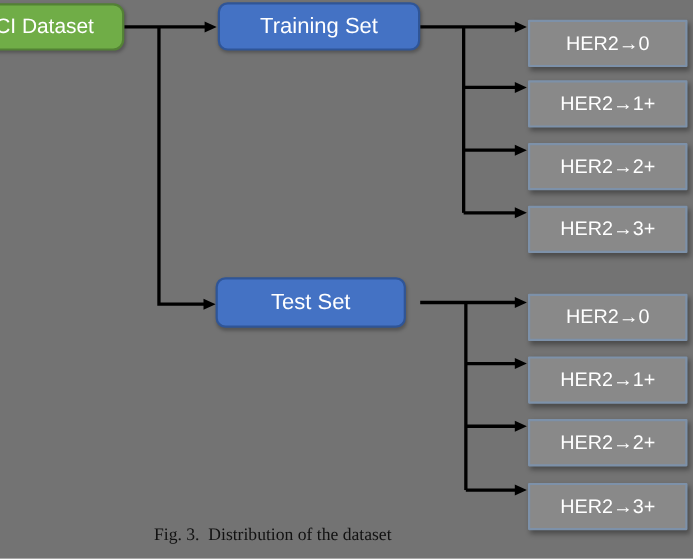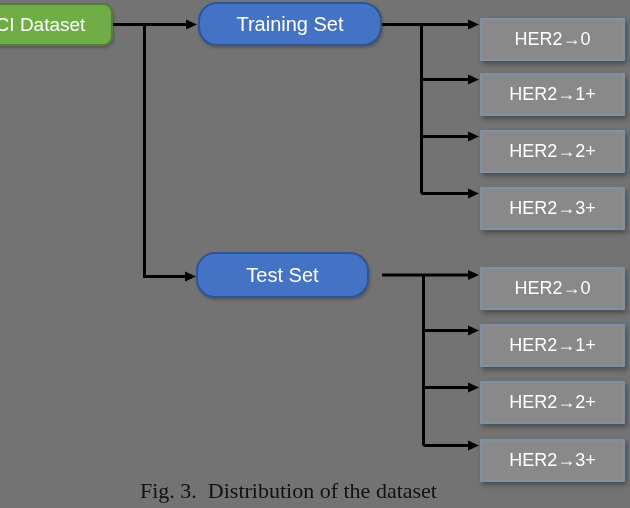--- a/index.html
+++ b/index.html
@@ -29,21 +29,21 @@
     left: -32px; top: 3px; width: 145px; height: 43px;
     background: var(--green, #70ad47);
     border: 2px solid var(--green-border, #538135);
     border-radius: 10px;
     font-size: 19px;
     box-shadow: 1px 2px 3px rgba(0,0,0,0.25);
   }
   .node-blue {
     background: var(--blue, #4472c4);
     border: 2px solid var(--blue-border, #2f5597);
-    border-radius: 19px;
+    border-radius: 9px;
     font-size: 20px;
     box-shadow: 1px 2px 3px rgba(0,0,0,0.25);
   }
   .node-training { left: 198px; top: 2px; width: 184px; height: 44px; }
   .node-test { left: 196px; top: 252px; width: 173px; height: 46px; }
   .node-gray {
     left: 480px; width: 145px; height: 43px;
     background: var(--gray, #898989);
     border: 2px solid var(--gray-border, #7d91a9);
     border-radius: 1px;
@@ -56,21 +56,21 @@
   .gt2 { top: 115px; }
   .gt3 { top: 172px; }
   .gs0 { top: 252px; }
   .gs1 { top: 309px; }
   .gs2 { top: 366px; }
   .gs3 { top: 424px; }
   .caption {
     position: absolute;
     left: 140px; top: 478px;
     font-family: "Liberation Serif", serif;
-    font-size: 22px;
+    font-size: 16px;
     color: #111111;
     white-space: pre;
   }
   .edge { stroke: var(--line, #000000); stroke-width: 3; fill: none; }
   .head { fill: var(--line, #000000); stroke: none; }
 </style>
 </head>
 <body>
 
 <div id="canvas">

